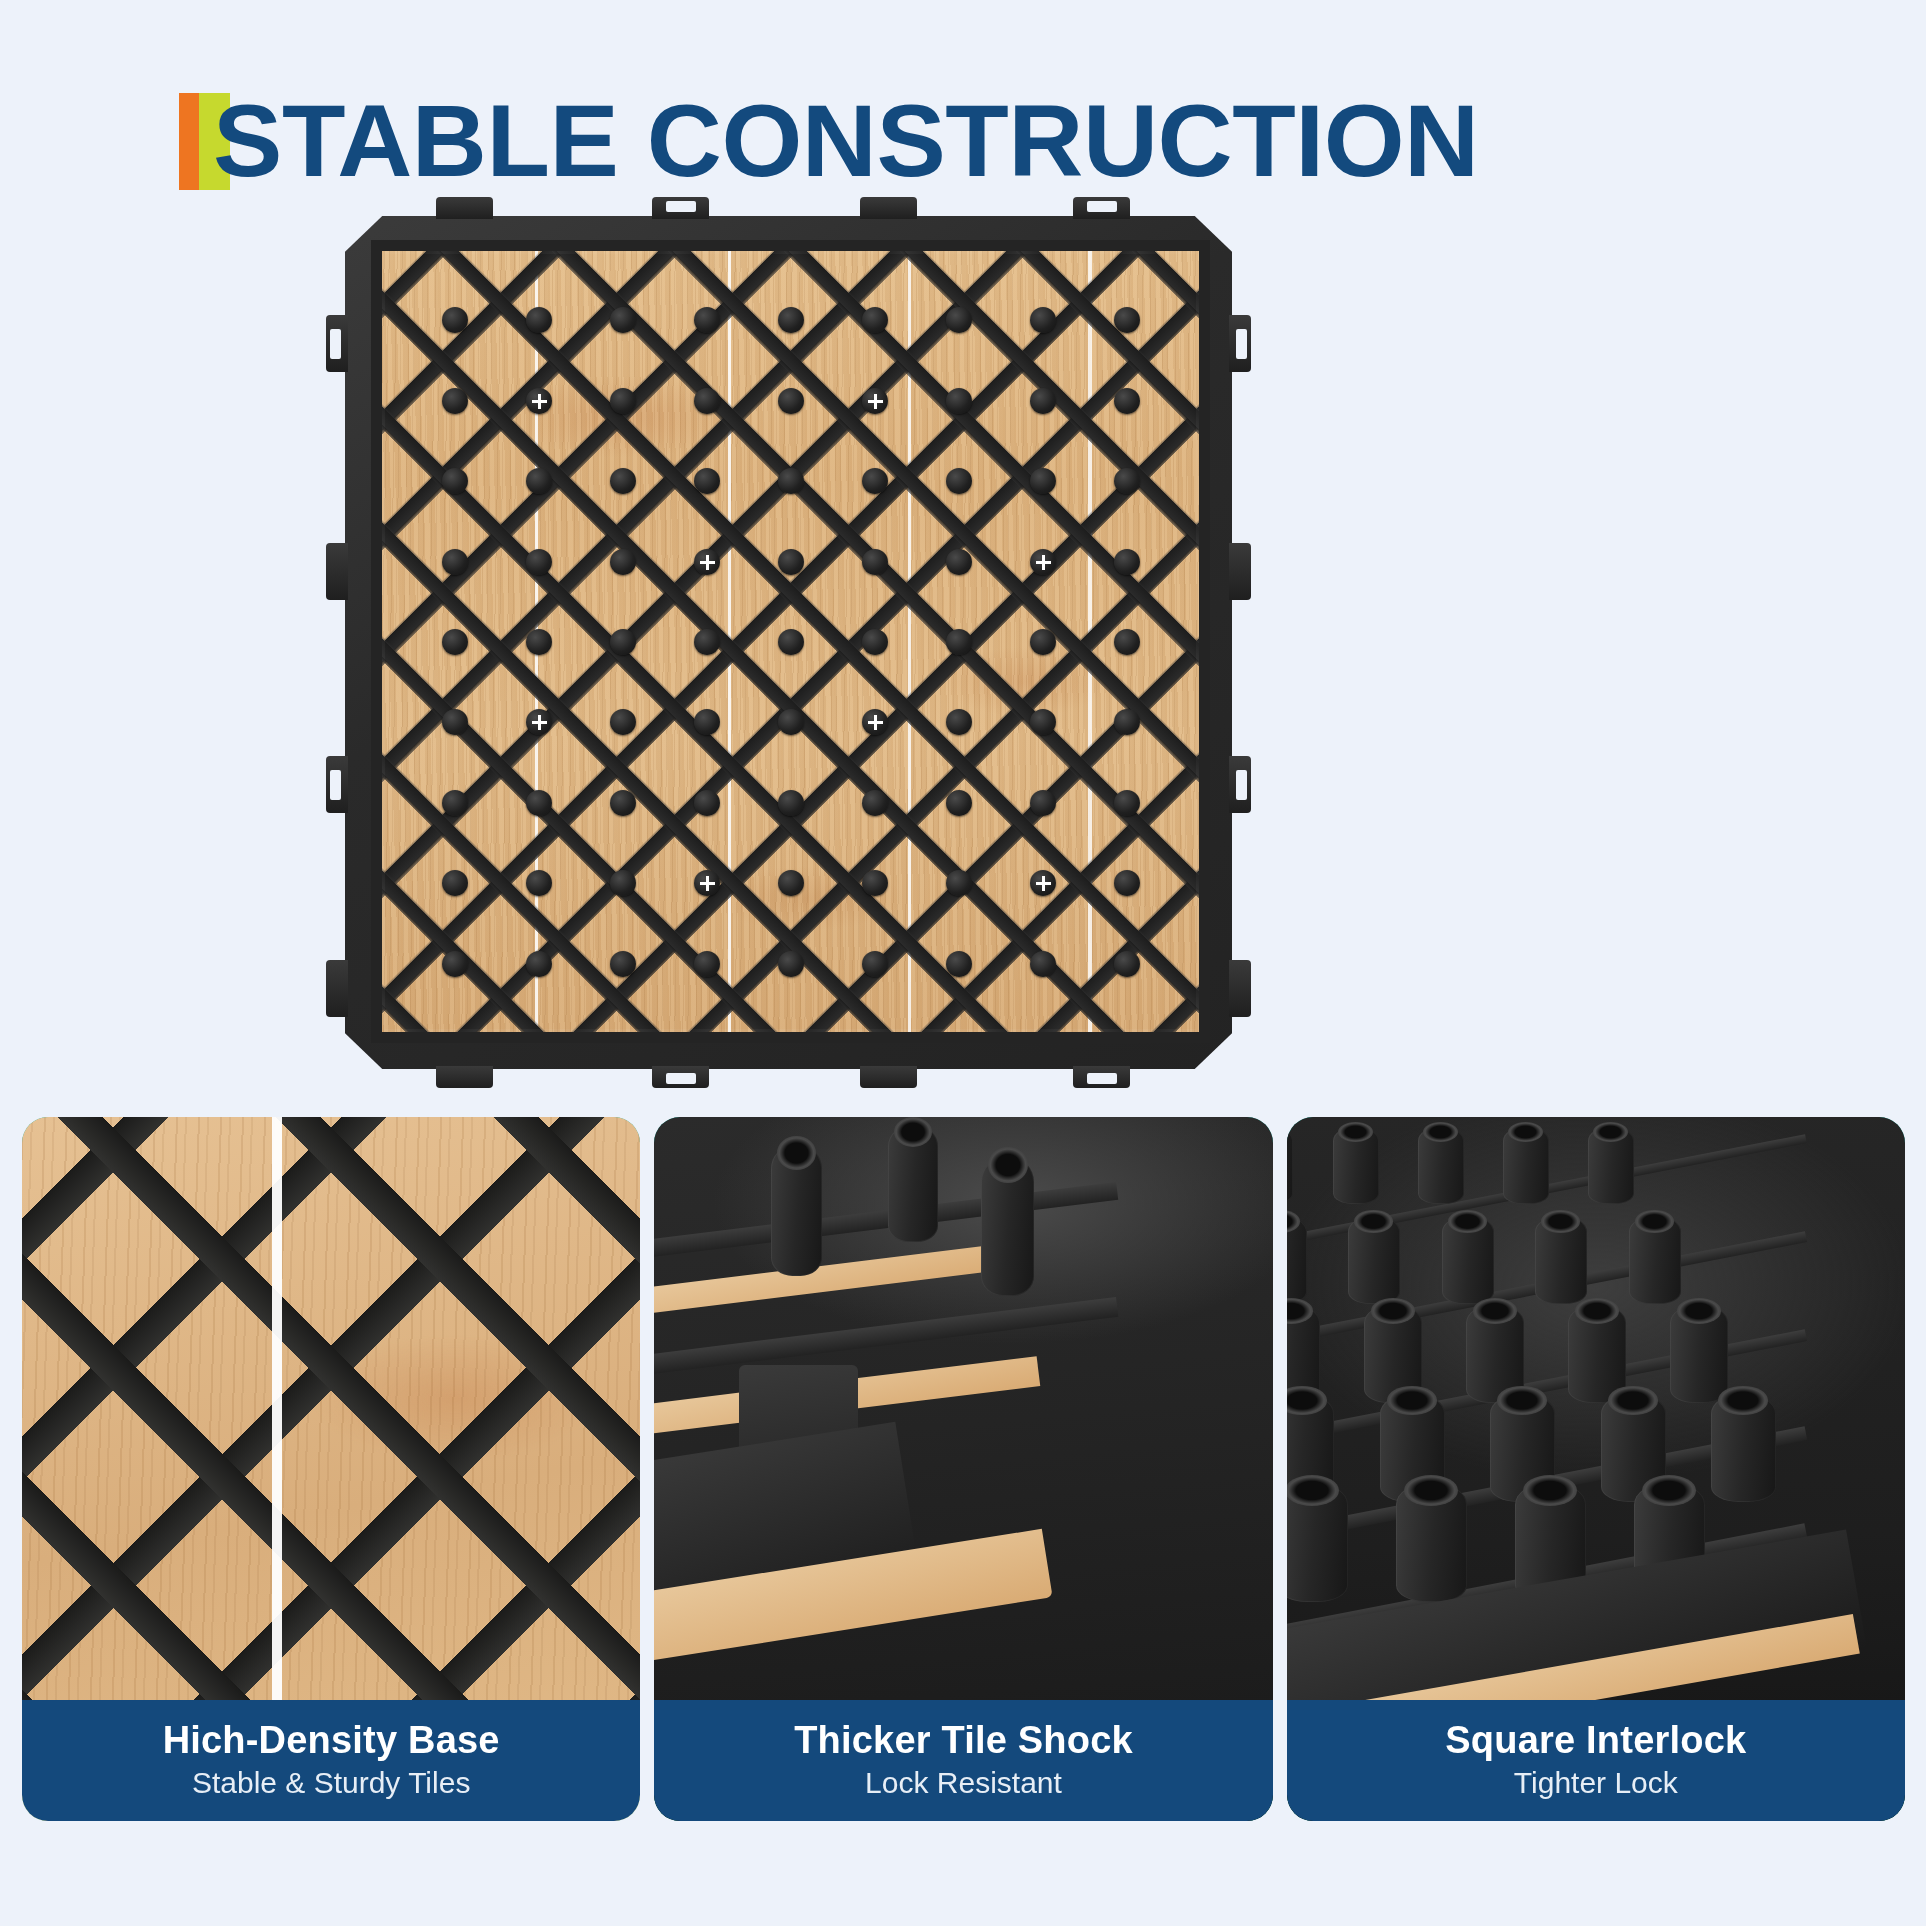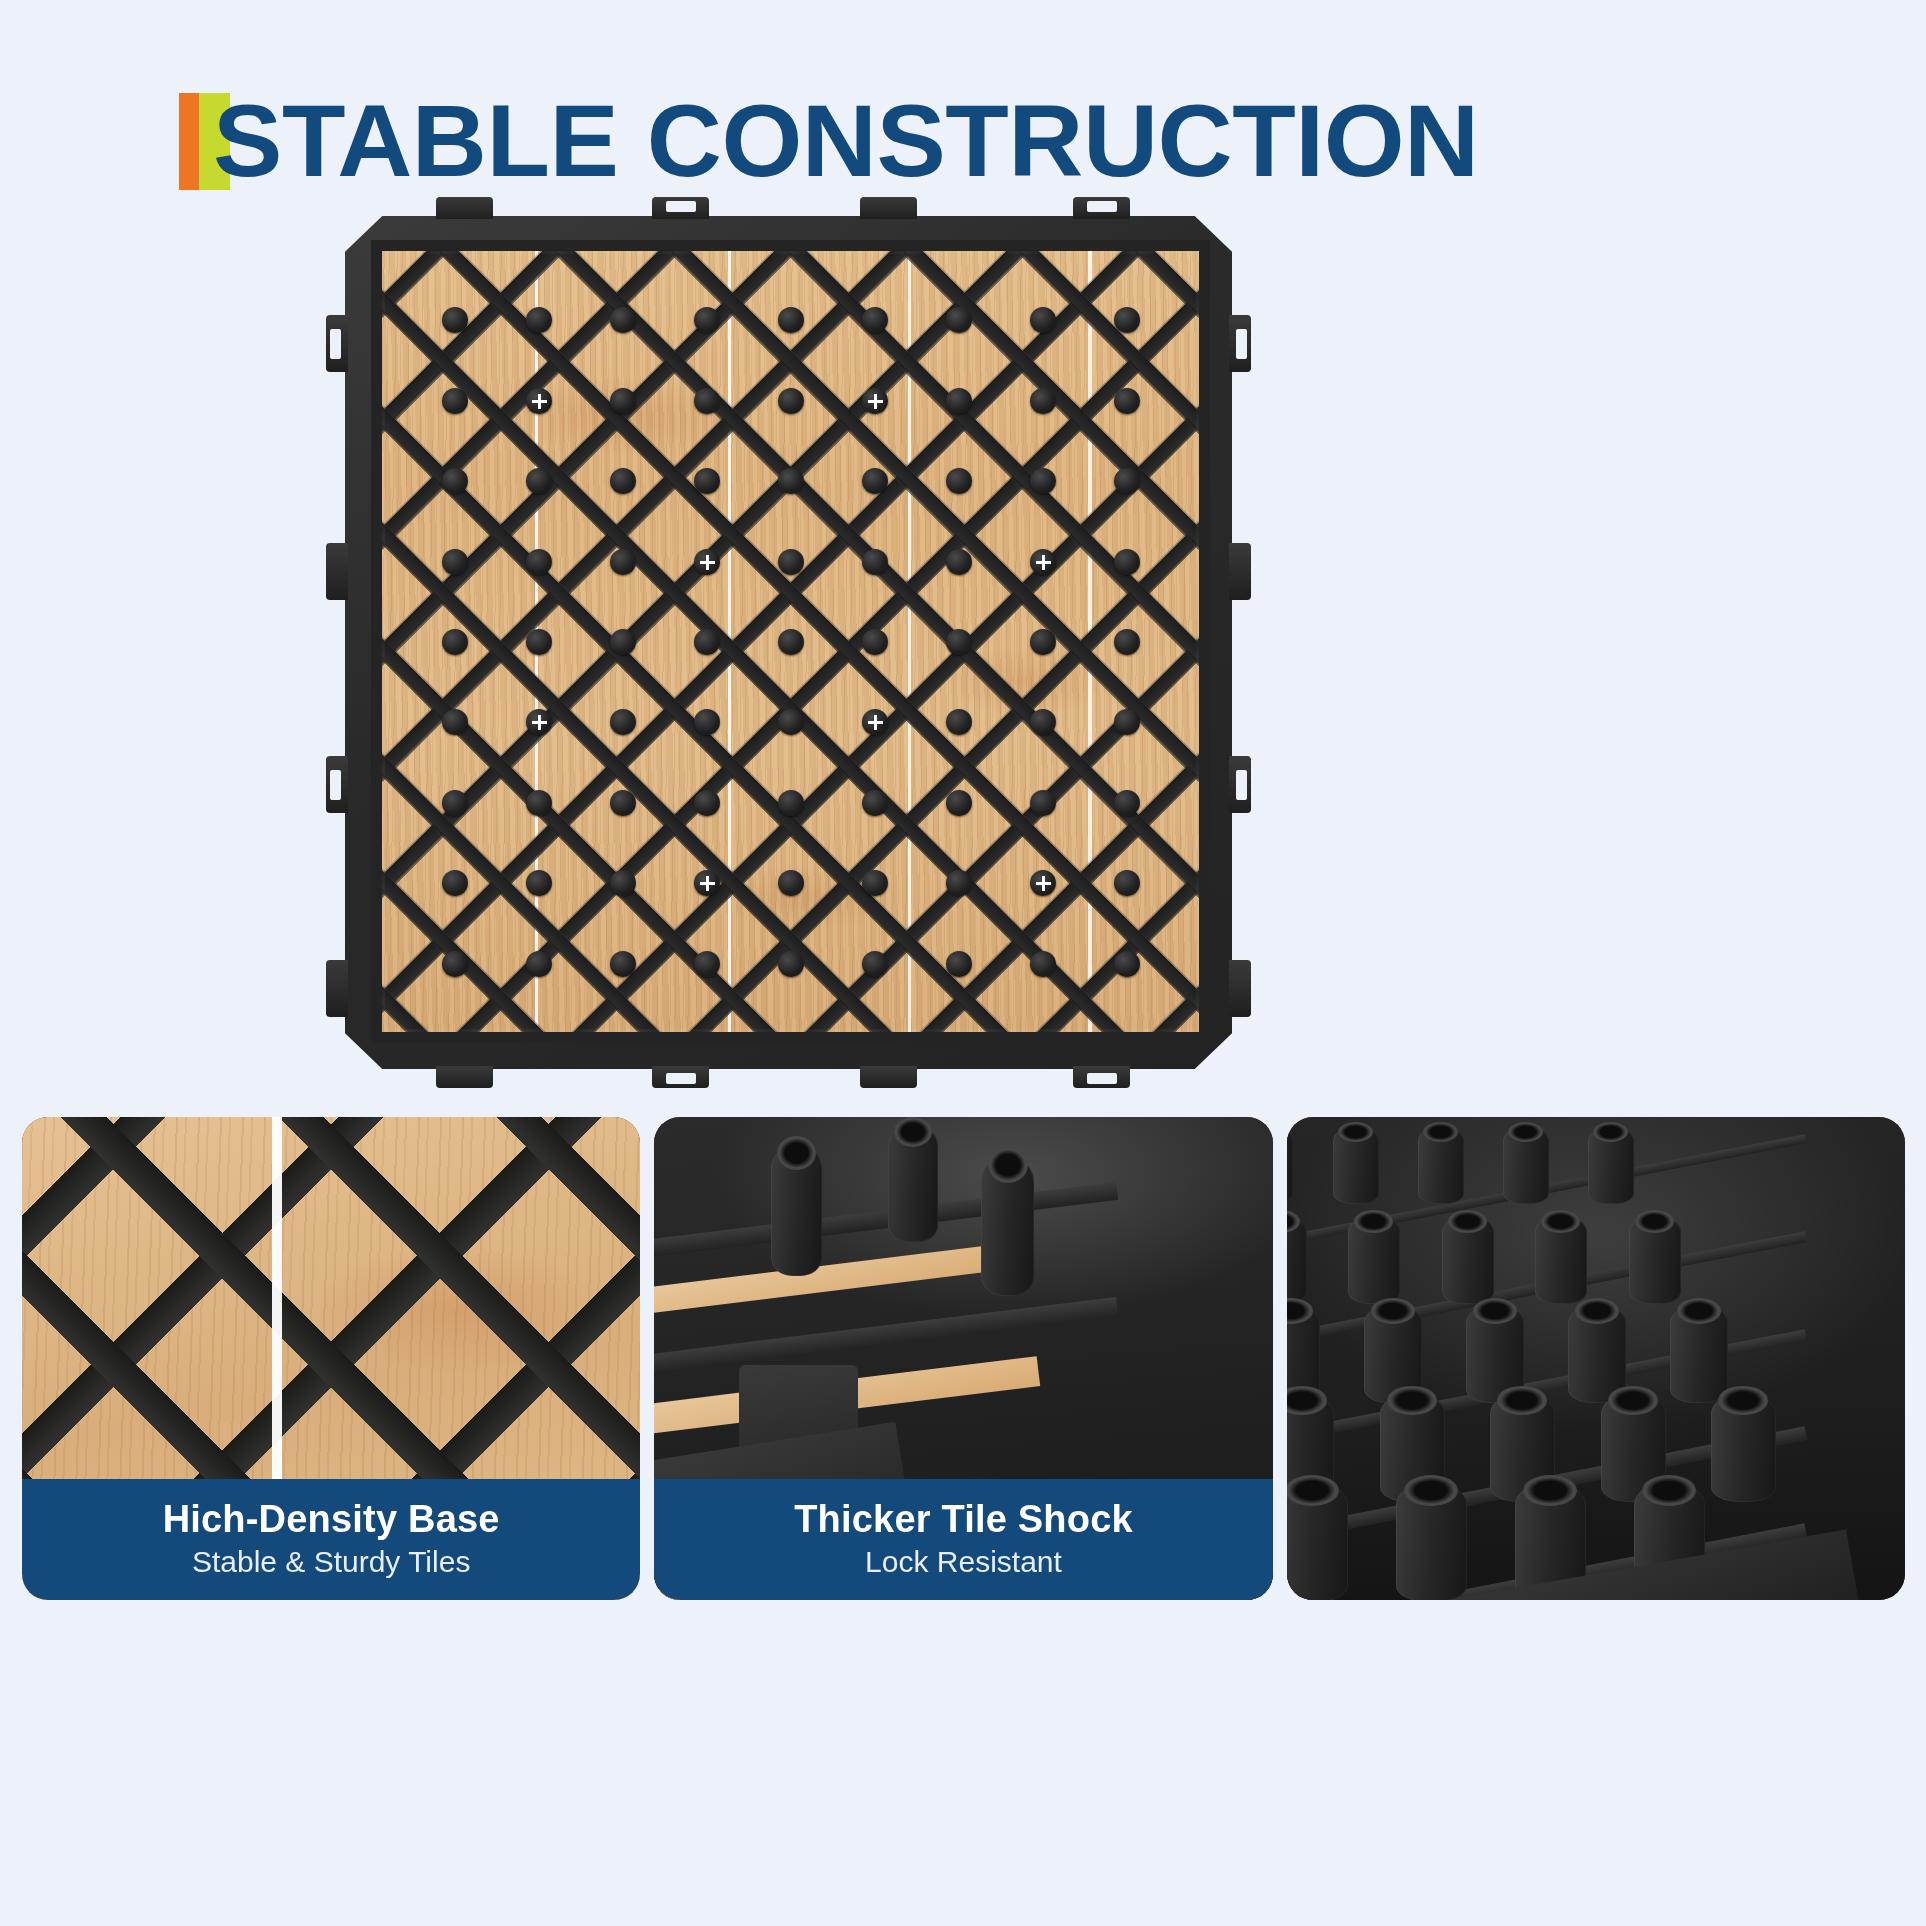--- a/index.html
+++ b/index.html
@@ -112,23 +112,23 @@
   .tab.bottom.notch::after { left:14px; bottom:4px; width:30px; height:11px; border-radius:2px; }
   .tab.left.notch::after   { top:14px; left:4px; width:11px; height:30px; border-radius:2px; }
   .tab.right.notch::after  { top:14px; right:4px; width:11px; height:30px; border-radius:2px; }
 
   
   #thumbs {
     position:absolute; left:22px; top:1117px; width:1883px; height:685px;
     display:flex; gap:14px;
   }
   .thumb {
-    position:relative; flex:1 1 0; height:483px;
+    position:relative; flex:1 1 0; height:704px;
     border-radius:26px; overflow:hidden;
-    background:#7f1d1d;
+    background:#14b8a6;
   }
   .thumb-art { position:absolute; inset:0; }
   .caption {
     position:absolute; left:0; right:0; bottom:0; height:121px;
     background:#14497c; color:#fff;
     display:flex; flex-direction:column; align-items:center; justify-content:center;
     border-radius:0 0 26px 26px;
   }
   .cap-title { font-size:38px; font-weight:600; line-height:1.08; letter-spacing:0.2px; }
   .cap-sub { font-size:30px; font-weight:300; line-height:1.2; margin-top:4px; color:#e7eef6; }
@@ -368,18 +368,22 @@
         <div class="post" style="left:203px;top:277px;width:65px;height:108px;"></div>
         <div class="post" style="left:314px;top:277px;width:65px;height:108px;"></div>
         <div class="post" style="left:424px;top:277px;width:65px;height:108px;"></div>
         <div class="rail" style="left:-30px;top:459px;width:554px;height:16px;transform:rotate(-11deg);"></div>
         <div class="post" style="left:-10px;top:366px;width:71px;height:119px;"></div>
         <div class="post" style="left:109px;top:366px;width:71px;height:119px;"></div>
         <div class="post" style="left:228px;top:366px;width:71px;height:119px;"></div>
         <div class="post" style="left:347px;top:366px;width:71px;height:119px;"></div>
         <div class="blk" style="left:-40px;top:465px;width:614px;height:119px;transform:rotate(-10deg);"></div>
         <div class="wood-slab" style="left:-40px;top:550px;width:614px;height:40px;transform:rotate(-10deg);"></div>
+        <div class="caption" style="background: rgb(20, 73, 124);">
+        <div class="cap-title">Square Interlock</div>
+        <div class="cap-sub">Tighter Lock</div>
+      </div>
       </div>
   </div>
 
 
 </div>
 
 
 </body></html>

